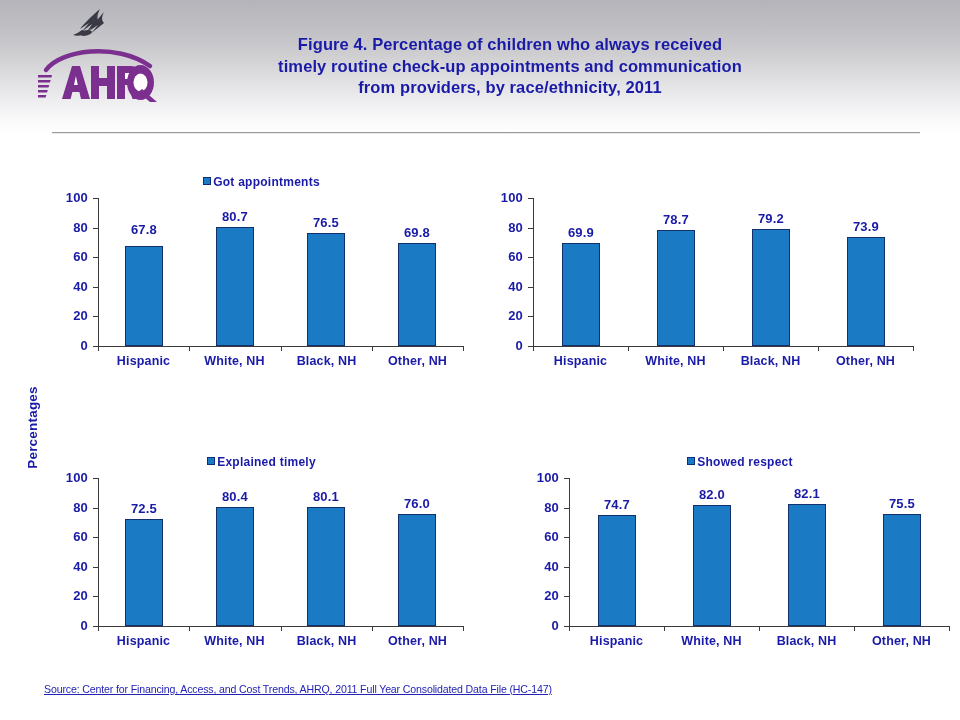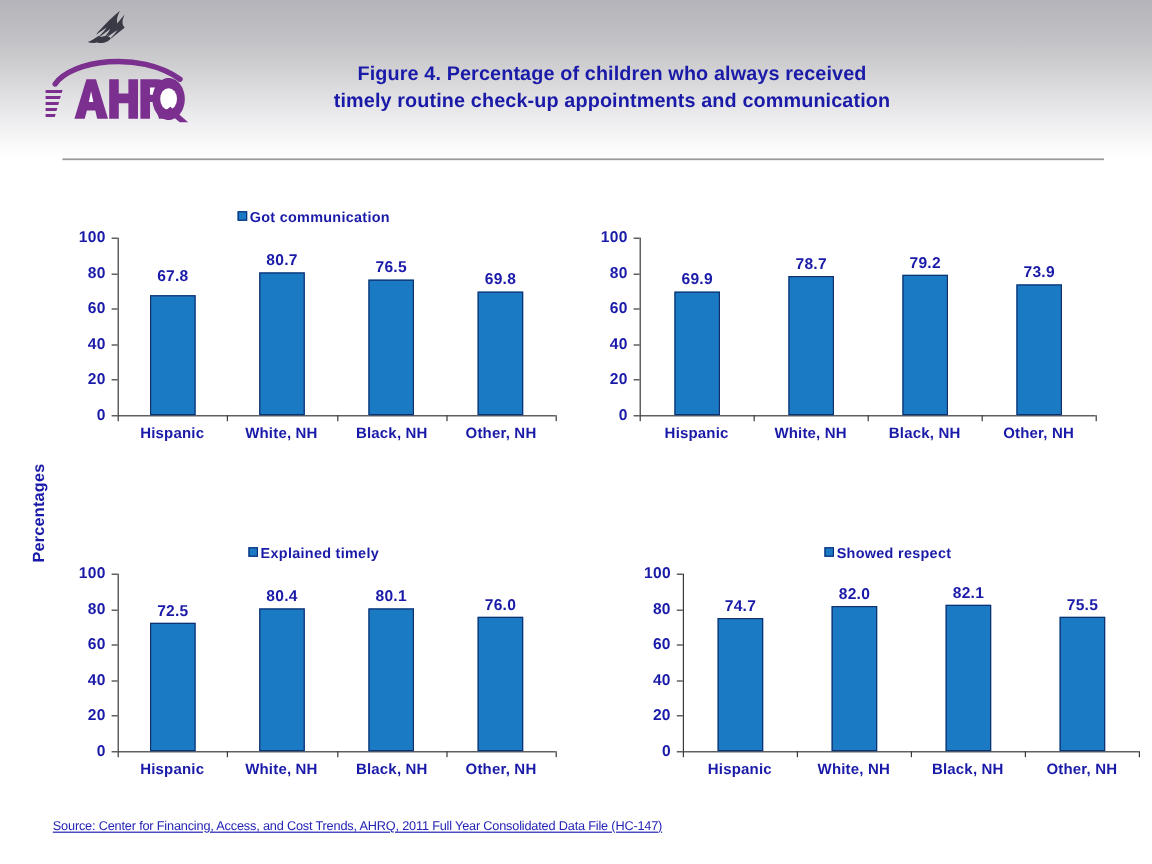--- a/index.html
+++ b/index.html
@@ -33,21 +33,21 @@
     width: 44px; height: 34px;
   }
   .ahrq-logo {
     position: absolute;
     left: 0px; top: 36px;
     width: 120px; height: 58px;
   }
 
   .fig-title {
     position: absolute;
-    left: 150px; top: 52px;
+    left: 150px; top: 34px;
     width: 720px;
     text-align: center;
     color: #1a1aa8;
     font-size: 16.5px;
     font-weight: bold;
     line-height: 21.5px;
     letter-spacing: 0.1px;
   }
   .fig-title div { white-space: nowrap; }
 
@@ -201,30 +201,31 @@
         <path d="M116 38.5 C116 48 110 56 102.5 56 C95 56 89 48 89 38.5 C89 29 95 21 102.5 21 C110 21 116 29 116 38.5 Z"></path>
         <ellipse cx="102.5" cy="38.5" rx="7" ry="9" fill="#ffffff"></ellipse>
         <path d="M104 45 L119 58 L112 58 L100 48 Z"></path>
       </g>
     </svg>
   </div>
 
   <div class="fig-title">
     <div>Figure 4. Percentage of children who always received</div>
     <div>timely routine check-up appointments and communication</div>
+    <div>from providers, by race/ethnicity, 2011</div>
   </div>
 
   <div class="divider"></div>
 </div>
 
 <div class="axis-group-label">Percentages</div>
 
 <div id="panels">
     <div class="panel" style="left: 60px; top: 172px; width: 403px; height: 198px;">
-      <div class="panel-legend"><span class="legend-swatch" style="background: rgb(27, 122, 196);"></span><span class="legend-text">Got communication</span></div>
+      <div class="panel-legend"><span class="legend-swatch" style="background: rgb(27, 122, 196);"></span><span class="legend-text">Got appointments</span></div>
       <div class="plot-wrap" style="left: 38px; top: 26px; width: 365px; height: 148px;">
         <div class="y-axis-line" style="left: 0px; top: 0px; height: 148px;"></div>
         <div class="x-axis-line" style="left: 0px; top: 148px; width: 365px;"></div>
         <div class="y-tick" style="left: -5px; top: 148px;"></div>
         <div class="y-tick-label" style="left: -44px; top: 140px;">0</div>
         <div class="y-tick" style="left: -5px; top: 118px;"></div>
         <div class="y-tick-label" style="left: -44px; top: 110px;">20</div>
         <div class="y-tick" style="left: -5px; top: 89px;"></div>
         <div class="y-tick-label" style="left: -44px; top: 81px;">40</div>
         <div class="y-tick" style="left: -5px; top: 59px;"></div>

